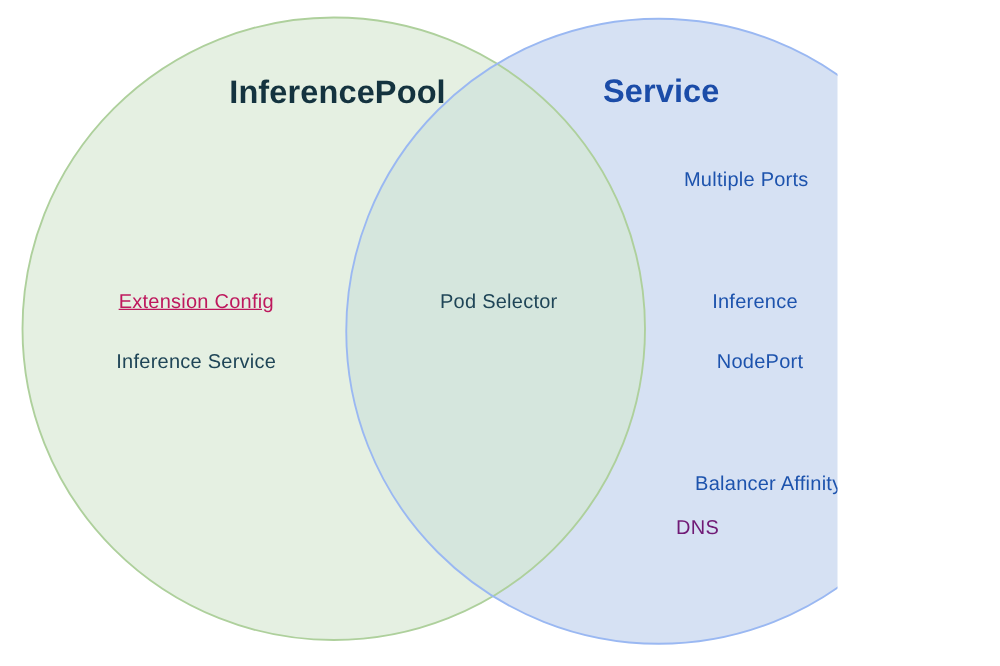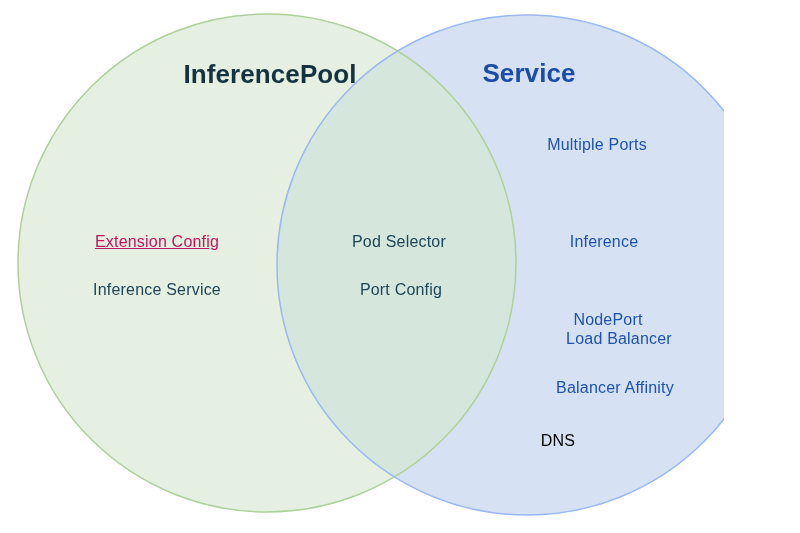--- a/index.html
+++ b/index.html
@@ -3,21 +3,21 @@
 <meta charset="utf-8">
 <style>
   html, body {
     margin: 0;
     padding: 0;
     background: #ffffff;
     font-family: "Liberation Sans", "DejaVu Sans", sans-serif;
   }
   .stage {
     position: relative;
-    width: 724px;
+    width: 670px;
     height: 533px;
     background: #ffffff;
     overflow: hidden;
   }
   .venn-svg {
     position: absolute;
     left: 0;
     top: 0;
   }
   .label {
@@ -59,30 +59,28 @@
   </svg>
 
   <div class="label title" style="left: 270px; top: 74px; color: rgb(20, 51, 63);">InferencePool</div>
 
   <div class="label" style="left: 157px; top: 242px; color: #be185d; text-decoration: underline;">Extension Config</div>
 
   <div class="label" style="left: 157px; top: 290px; color: rgb(31, 69, 87);">Inference Service</div>
 
   <div class="label" style="left: 399px; top: 242px; color: rgb(31, 69, 87);">Pod Selector</div>
 
-  <div class="label" style="left: 401px; top: 290px; color: rgb(31, 69, 87);">Port Config</div>
 
   <div class="label title" style="left: 529px; top: 73px; color: rgb(27, 76, 168);">Service</div>
 
   <div class="label" style="left: 597px; top: 145px; color: rgb(29, 83, 173);">Multiple Ports</div>
 
 
   <div class="label" style="left: 604px; top: 242px; color: rgb(29, 83, 173);">Inference</div>
 
-  <div class="label" style="left: 608px; top: 290px; color: rgb(29, 83, 173); margin-top: 30px;">NodePort</div>
+  <div class="label" style="left: 608px; top: 290px; color: rgb(29, 83, 173);">NodePort</div>
 
-  <div class="label" style="left: 619px; top: 339px; color: rgb(29, 83, 173);">Load Balancer</div>
 
   <div class="label" style="left: 615px; top: 388px; color: rgb(29, 83, 173);">Balancer Affinity</div>
 
-  <div class="label" style="left: 558px; top: 441px; color: #000000;">DNS</div>
+  <div class="label" style="left: 558px; top: 423px; color: #701a75;">DNS</div>
 
 </div>
 
 </body></html>

